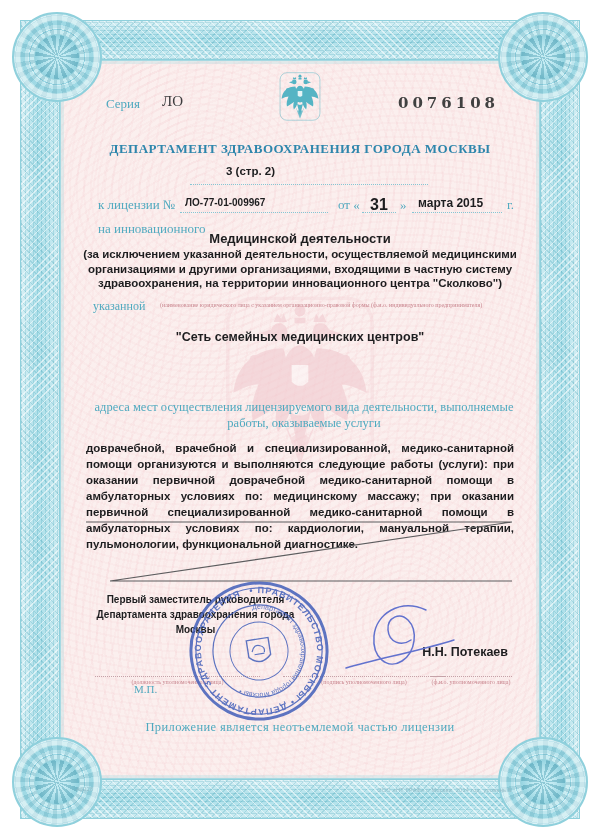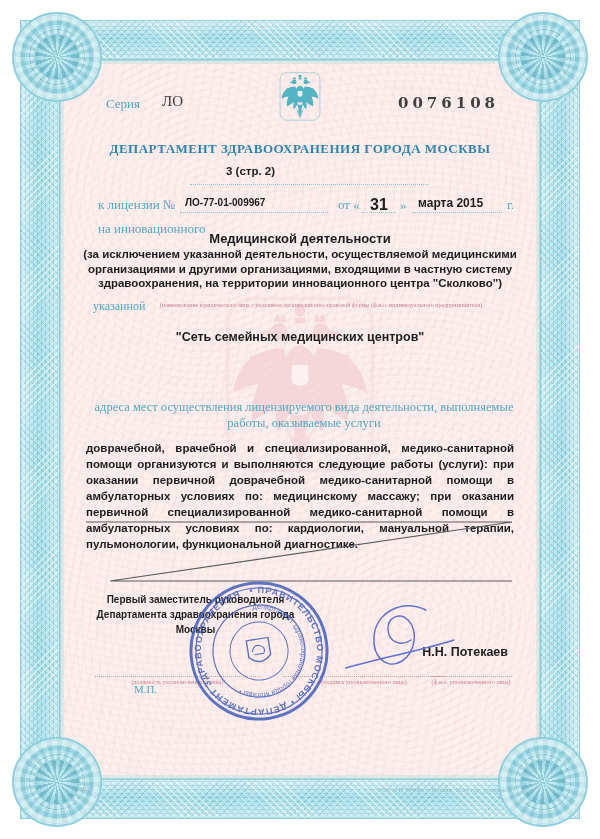--- a/index.html
+++ b/index.html
@@ -181,16 +181,17 @@
     </text>
     <text font-size="7" fill="#3b5ab8" font-family="Liberation Sans, sans-serif">
       <textPath href="#sr2">Департамент здравоохранения города Москвы •</textPath>
     </text>
     <g>
       <path d="M62 61 h22 v17 q-11 11 -22 0 z" fill="none" stroke="#3b5ab8" stroke-width="1.4"></path>
       <path d="M66 73 q3 -8 9 -5 q5 2 3 7 M68 76 l10 0" stroke="#3b5ab8" stroke-width="1.2" fill="none"></path>
     </g>
   </svg>
 
+  <div class="t lbl center" style="top:720px;font-size:12.5px;letter-spacing:.4px">Приложение является неотъемлемой частью лицензии</div>
   <div class="t smallprint" style="left:76px;top:786px">А3028</div>
   <div class="t smallprint" style="left:330px;top:787px;width:182px;text-align:right">ООО «НТ ГРАФ» г. Москва, 2014 год, уровень Б</div>
 
 </div>
 
 </body></html>

